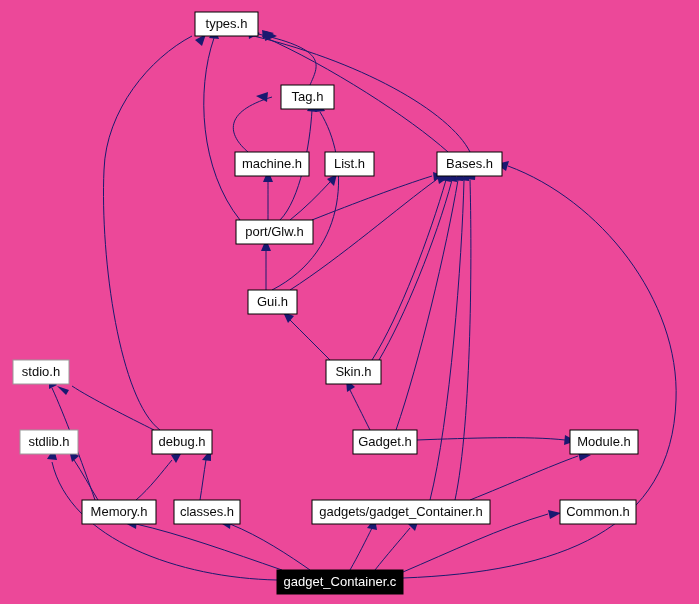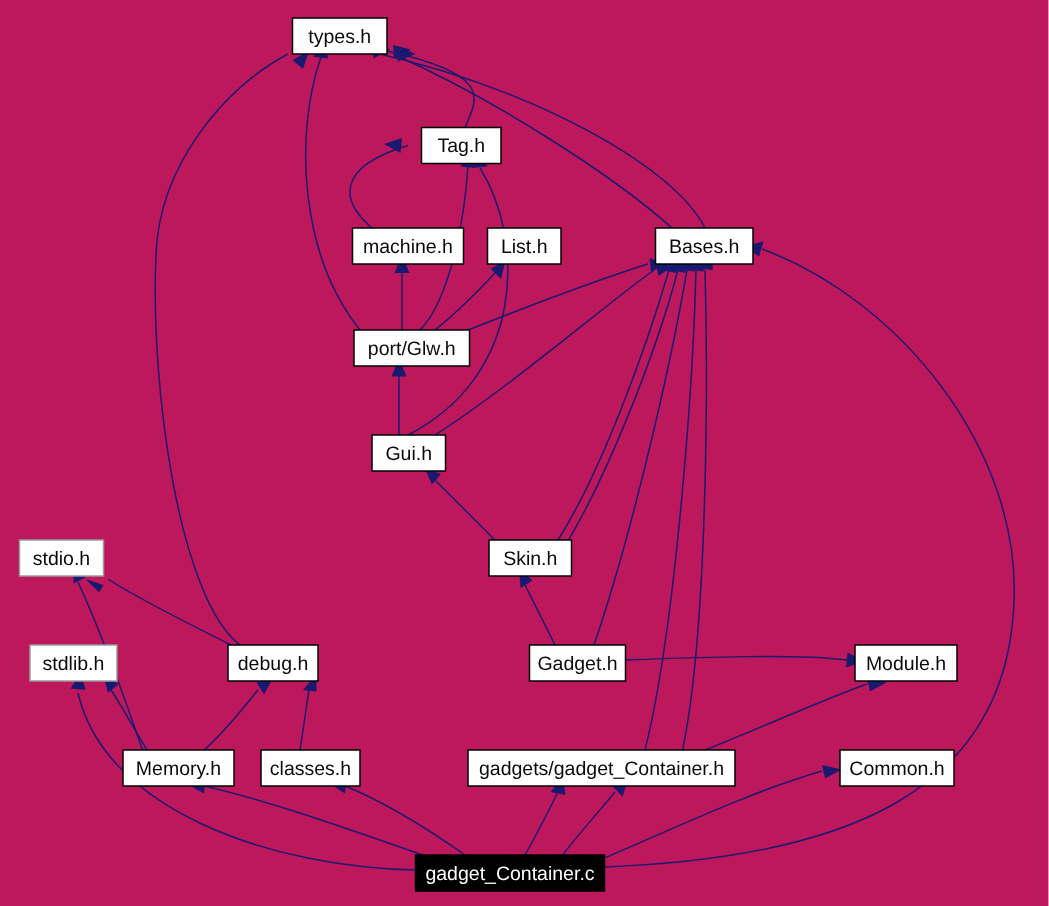--- a/index.html
+++ b/index.html
@@ -4,21 +4,21 @@
 <style>
   html, body {
     margin: 0;
     padding: 0;
     background: #ffffff;
   }
   #graph-root {
     position: relative;
     width: 699px;
     height: 604px;
-    background: #be185d;
+    background: #ec4899;
     font-family: "Liberation Sans", sans-serif;
     overflow: hidden;
   }
   svg#dep-graph {
     position: absolute;
     left: 0;
     top: 0;
     width: 699px;
     height: 604px;
     display: block;

